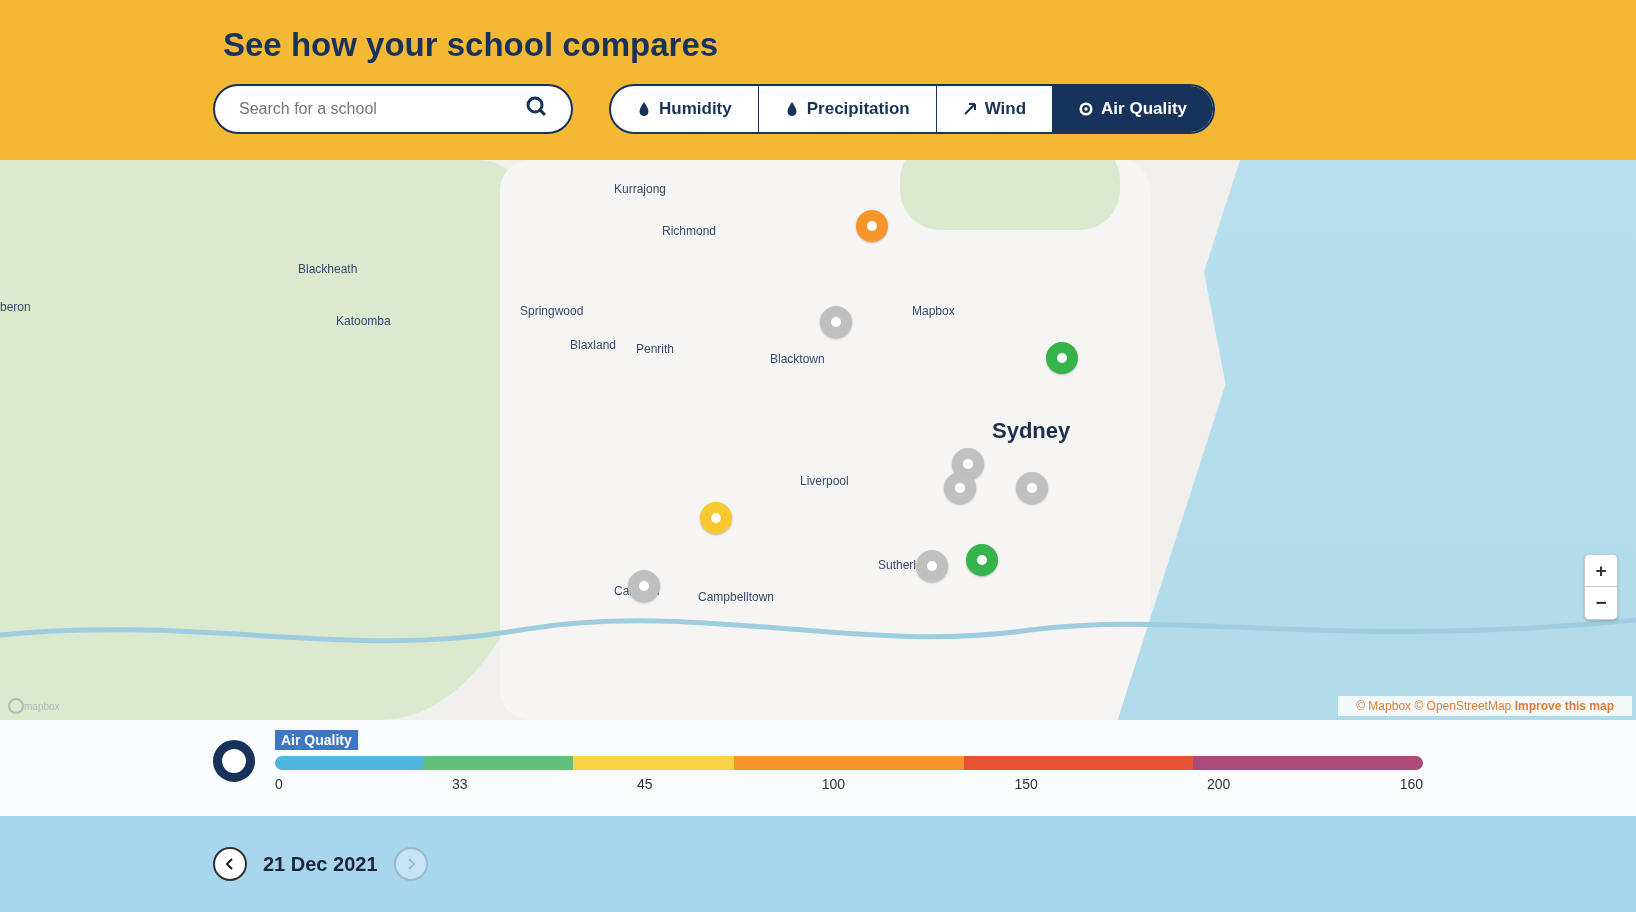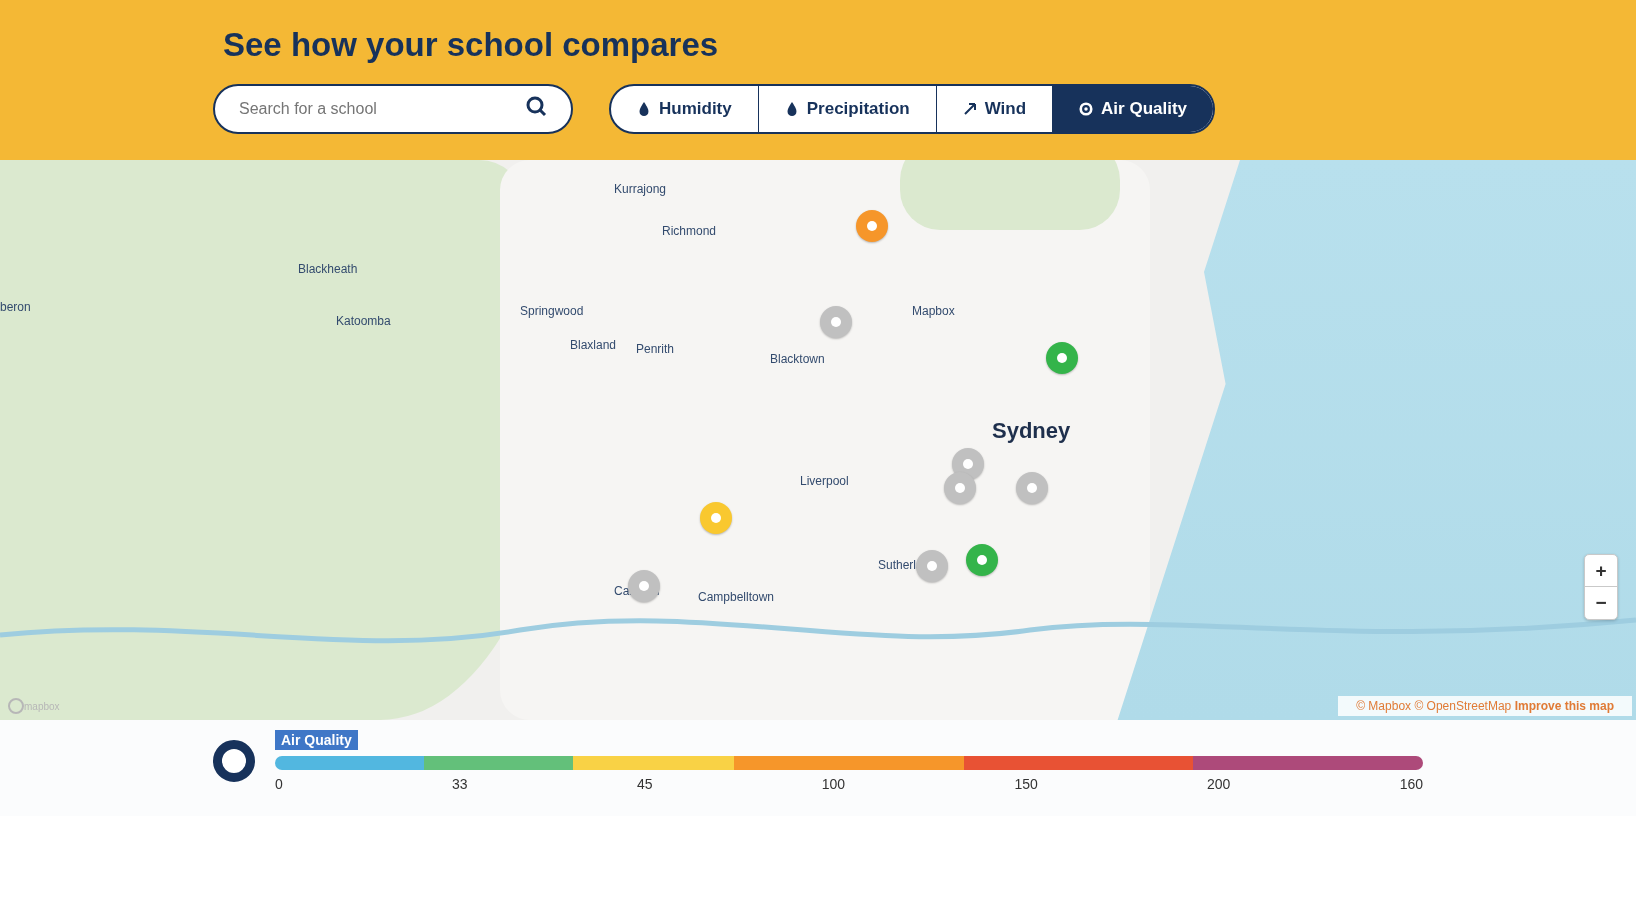--- a/index.html
+++ b/index.html
@@ -278,13 +278,28 @@
             <span>45</span>
             <span>100</span>
             <span>150</span>
             <span>200</span>
             <span>160</span>
           </div>
       </div>
     </div>
   </div>
 
+  <div class="datebar">
+    <div class="inner">
+      <span class="navbtn">
+        <svg viewBox="0 0 12 12">
+            <path d="M8 1 L3 6 L8 11" stroke="#222" stroke-width="2" fill="none"></path>
+          </svg>
+      </span>
+      <span class="datelabel">21 Dec 2021</span>
+      <span class="navbtn disabled">
+        <svg viewBox="0 0 12 12">
+            <path d="M4 1 L9 6 L4 11" stroke="#888" stroke-width="2" fill="none"></path>
+          </svg>
+      </span>
+    </div>
+  </div>
 </div>
 
 </body></html>

